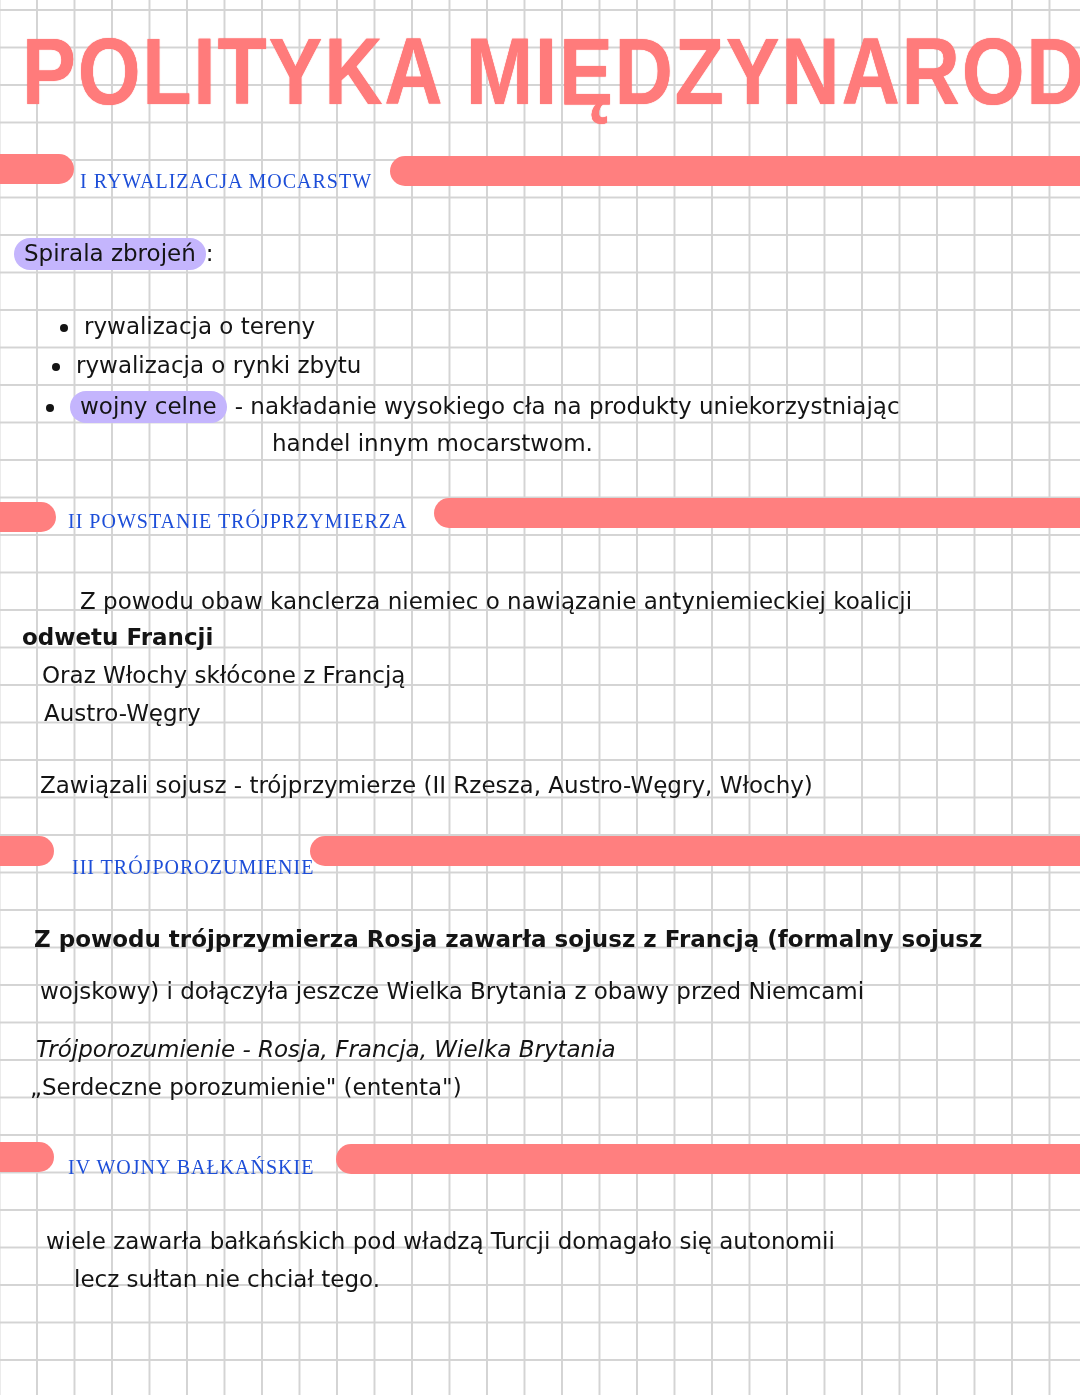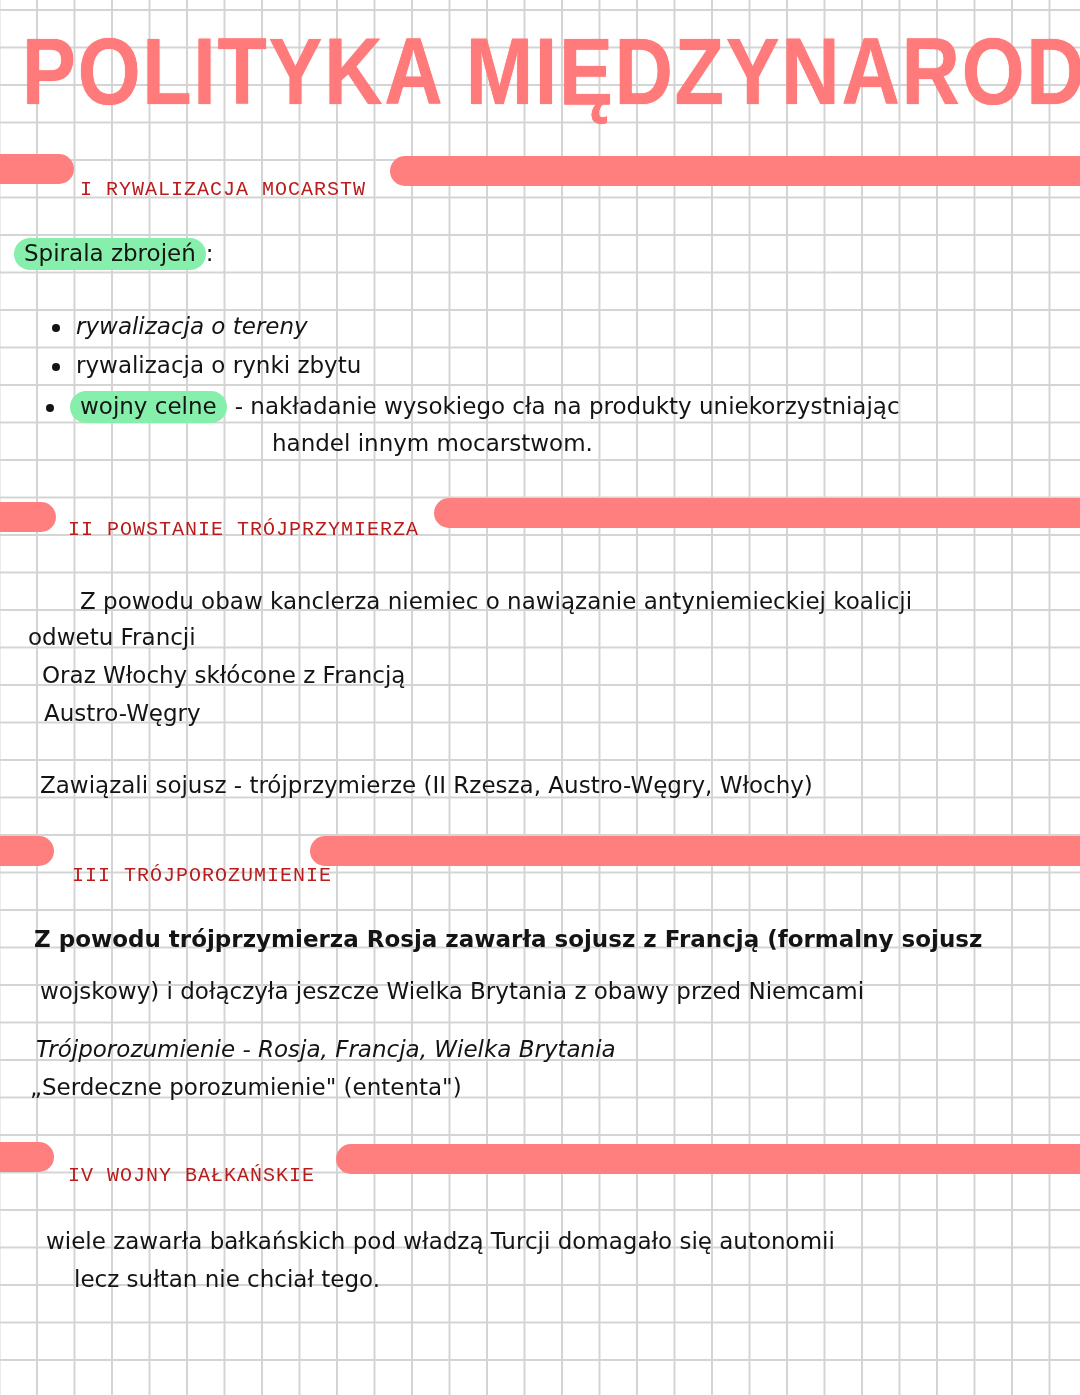--- a/index.html
+++ b/index.html
@@ -20,65 +20,65 @@
     font-family: "Liberation Sans", sans-serif;
     font-weight: bold; font-size: 94px; letter-spacing: 2px;
     color: #ff7b7b; line-height: 100px; white-space: nowrap;
     transform: scaleX(0.86); transform-origin: left top;
     text-shadow: 0 0 1px #ff5a5a;
   }
   .bar { position: absolute; height: 30px; background: #ff7f7f; border-radius: 16px; }
   .bar.left { border-top-left-radius: 0; border-bottom-left-radius: 0; }
   .bar.right { border-top-right-radius: 0; border-bottom-right-radius: 0; }
   .section-heading {
-    position: absolute; font-family: Liberation Mono, monospace;
-    font-size: 20px; letter-spacing: 1px; white-space: nowrap; color: #b91c1c; margin-top: 8px;
+    position: absolute; font-family: Liberation Serif, serif;
+    font-size: 20px; letter-spacing: 1px; white-space: nowrap; color: #1d4ed8;
   }
   .hand {
     position: absolute; font-family: "DejaVu Sans", sans-serif;
     font-size: 23px; white-space: nowrap; color: #141414;
   }
   .highlight {
-    background: #86efac; border-radius: 16px; padding: 2px 10px 4px 10px;
+    background: #c4b5fd; border-radius: 16px; padding: 2px 10px 4px 10px;
   }
   .bullet {
     display: inline-block; width: 8px; height: 8px; border-radius: 50%;
     background: #141414; margin-right: 16px; vertical-align: middle;
   }
 </style>
 </head>
 <body>
 
 <div class="abs title">POLITYKA MIĘDZYNARODOWA</div>
 
 <div class="bar left" style="left:0; top:154px; width:74px;"></div>
 <div class="section-heading" style="left:80px; top:170px;">I RYWALIZACJA MOCARSTW</div>
 <div class="bar right" style="left:390px; top:156px; width:690px;"></div>
 
 <div class="hand" style="left:14px; top:240px;">
   <span class="highlight">Spirala zbrojeń</span><span>:</span>
 </div>
 
-<div class="hand" style="left:52px; top:313px;font-style:italic;">
+<div class="hand" style="left:60px; top:313px;">
   <span class="bullet"></span><span>rywalizacja o tereny</span>
 </div>
 <div class="hand" style="left:52px; top:352px;">
   <span class="bullet"></span><span>rywalizacja o rynki zbytu</span>
 </div>
 <div class="hand" style="left:46px; top:393px;">
   <span class="bullet"></span><span class="highlight">wojny celne</span><span style="margin-left:8px;">- nakładanie wysokiego cła na produkty uniekorzystniając</span>
 </div>
 <div class="hand" style="left:272px; top:430px;">handel innym mocarstwom.</div>
 
 <div class="bar left" style="left:0; top:502px; width:56px;"></div>
 <div class="section-heading" style="left:68px; top:510px;">II POWSTANIE TRÓJPRZYMIERZA</div>
 <div class="bar right" style="left:434px; top:498px; width:646px;"></div>
 
 <div class="hand" style="left:36px; top:588px;padding-left:44px;">Z powodu obaw kanclerza niemiec o nawiązanie antyniemieckiej koalicji</div>
-<div class="hand" style="left:28px; top:624px;">odwetu Francji</div>
+<div class="hand" style="left:22px; top:624px;font-weight:bold;">odwetu Francji</div>
 <div class="hand" style="left:42px; top:662px;text-align:right;">Oraz Włochy skłócone z Francją</div>
 <div class="hand" style="left:44px; top:700px;">Austro-Węgry</div>
 <div class="hand" style="left:40px; top:772px;">Zawiązali sojusz - trójprzymierze (II Rzesza, Austro-Węgry, Włochy)</div>
 
 <div class="bar left" style="left:0; top:836px; width:54px;"></div>
 <div class="section-heading" style="left:72px; top:856px;">III TRÓJPOROZUMIENIE</div>
 <div class="bar right" style="left:310px; top:836px; width:770px;"></div>
 
 <div class="hand" style="left:34px; top:926px;font-weight:bold;">Z powodu trójprzymierza Rosja zawarła sojusz z Francją (formalny sojusz</div>
 <div class="hand" style="left:40px; top:962px;margin-top:16px;">wojskowy) i dołączyła jeszcze Wielka Brytania z obawy przed Niemcami</div>

